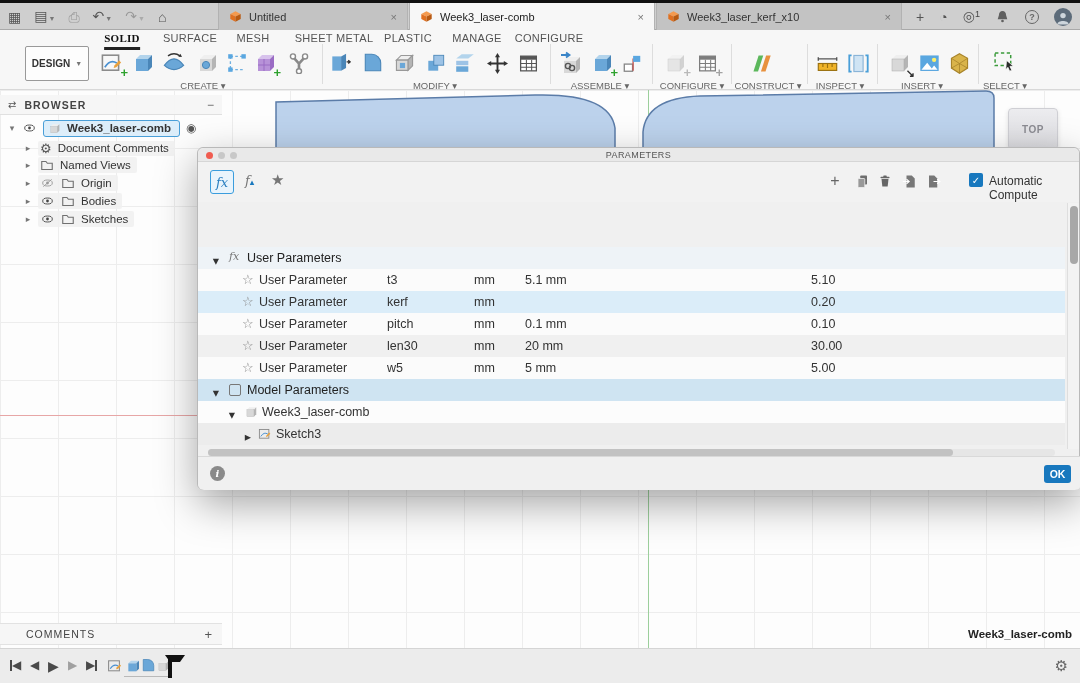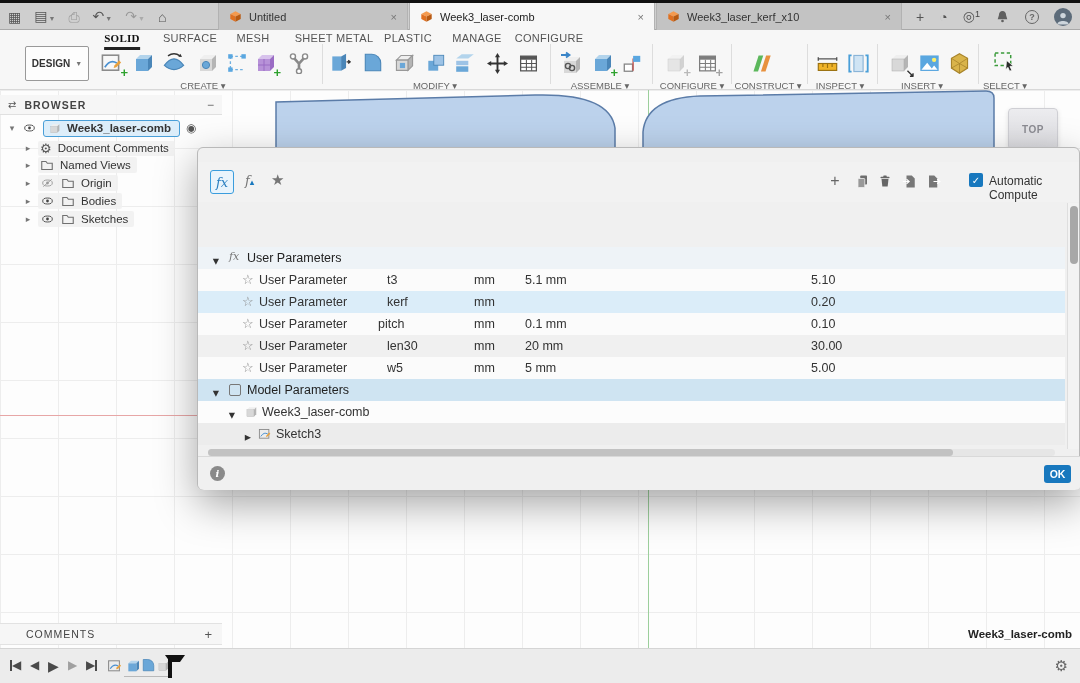--- a/index.html
+++ b/index.html
@@ -615,20 +615,26 @@
         </svg>
       <svg class="ic" width="14" height="14">
           <use href="#sy-folder"></use>
         </svg>
       <span class="br-label">Sketches</span>
     </span>
   </div>
 </div>
 
 <div id="dialog" class="ab">
+  <div id="dlg-titlebar" class="ab">
+    <span class="tlight" style="left:8px; background:#f05c50"></span>
+    <span class="tlight" style="left:20px; background:#c8c8c8"></span>
+    <span class="tlight" style="left:32px; background:#c8c8c8"></span>
+    <div id="dlg-title" class="ab">PARAMETERS</div>
+  </div>
 
   <div id="dlg-toolbar" class="ab">
     <div id="fx-btn" class="ab">
         <span class="fx-glyph">fx</span>
       </div>
     <div id="fx-user" class="ab"><span class="fx-glyph gray">f</span><span style="color:#1878be; font-size:9px">▴</span></div>
     <div id="fav-star" class="ab">★</div>
     <div class="dlg-tool" style="left:628px">+</div>
     <div class="dlg-tool" style="left:655px">
         <svg class="ic" width="15" height="15">
@@ -678,21 +684,21 @@
     <div id="kerf-input-box">
       <input id="kerf-input" value="0.211 mm" style="">
       <span id="kerf-revert">↩</span>
     </div>
     <span class="pcell" style="left:613px">0.20</span>
   </div>
 
   <div class="prow" style="top:165px; background:#fbfbfb">
     <span class="pcell star" style="left:44px">☆</span>
     <span class="pcell" style="left:61px">User Parameter</span>
-    <span class="pcell" style="left:180px">pitch</span>
+    <span class="pcell" style="left:189px">pitch</span>
     <span class="pcell" style="left:276px">mm</span>
     <span class="pcell" style="left:327px">0.1 mm</span>
     <span class="pcell" style="left:613px">0.10</span>
   </div>
 
   <div class="prow row-alt" style="top:187px">
     <span class="pcell star" style="left:44px">☆</span>
     <span class="pcell" style="left:61px">User Parameter</span>
     <span class="pcell" style="left:189px">len30</span>
     <span class="pcell" style="left:276px">mm</span>

